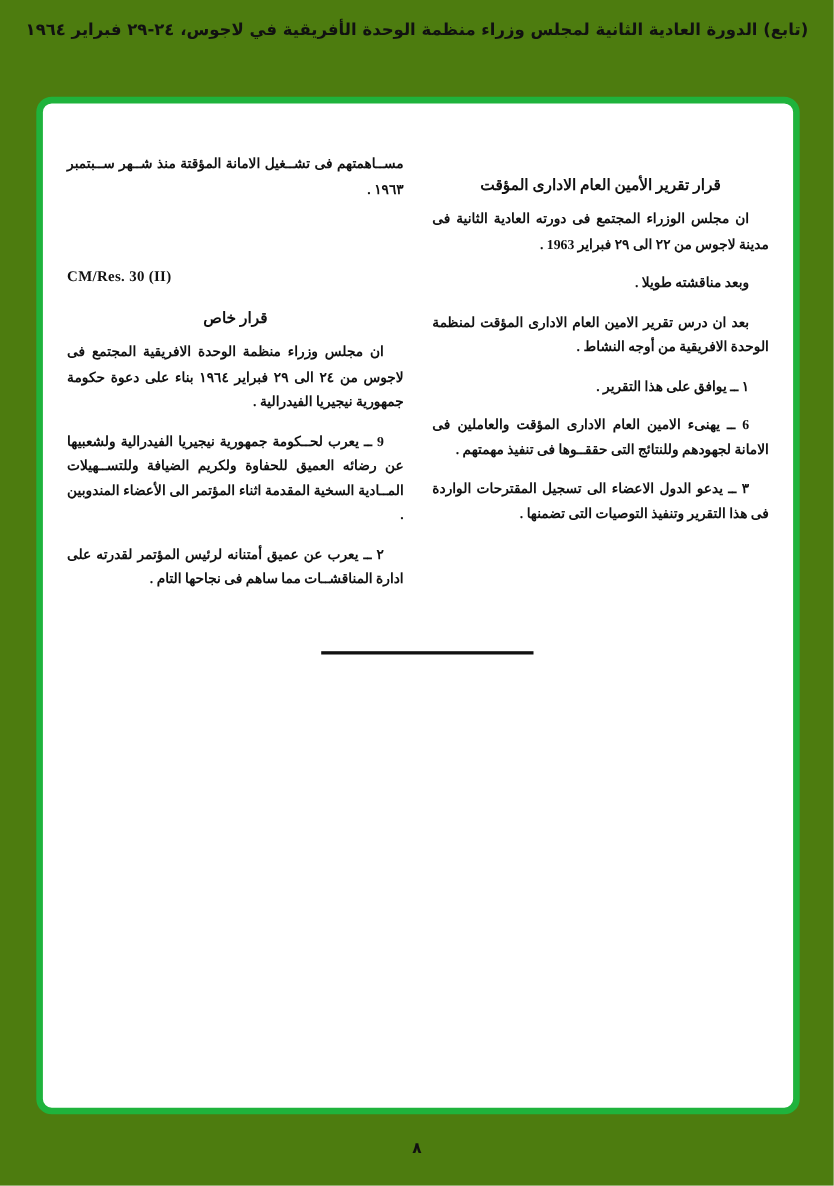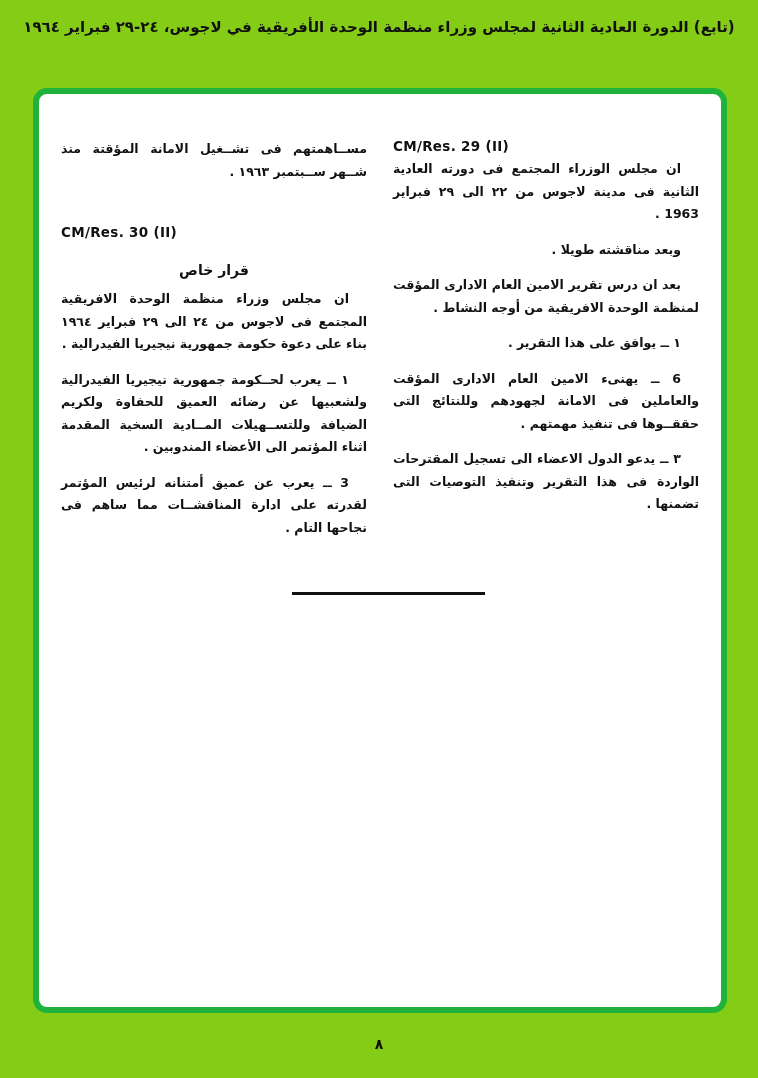--- a/index.html
+++ b/index.html
@@ -4,21 +4,21 @@
 <style>
   html, body {
     margin: 0;
     padding: 0;
     background: #ffffff;
   }
   .page {
     position: relative;
     width: 758px;
     height: 1078px;
-    background: #84cc16;
+    background: #4d7c0f;
     font-family: "DejaVu Sans", sans-serif;
     color: #111111;
     overflow: hidden;
   }
   
   .header {
     position: absolute;
     top: 18px;
     left: 0;
     width: 100%;
@@ -54,20 +54,21 @@
     left: 22px;
     top: 44px;
     width: 638px;
     display: flex;
     direction: rtl;
     gap: 26px;
   }
   .col {
     width: 306px;
     direction: rtl;
+    font-family: Liberation Serif, serif;
   }
   .ref-label {
     direction: ltr;
     text-align: left;
     font-weight: 700;
     font-size: 13.5px;
     letter-spacing: 0.3px;
     margin: 0 0 4px 0;
   }
   .res-title {
@@ -78,21 +79,21 @@
   }
   .para {
     font-size: 12.5px;
     font-weight: 700;
     line-height: 1.8;
     text-align: justify;
     text-indent: 18px;
     margin: 0 0 13px 0;
   }
   .para.no-indent { text-indent: 0; }
-  .col-left .ref-label { margin-top: 41px; }
+  .col-left .ref-label { margin-top: 60px; }
   
   .divider {
     position: absolute;
     left: 292px;
     top: 592px;
     width: 193px;
     height: 3px;
     background: #111111;
   }
   
@@ -112,36 +113,36 @@
 <div class="page">
 
   <div class="header">
     <p class="header-line1">(تابع)  الدورة العادية الثانية لمجلس وزراء منظمة الوحدة الأفريقية في لاجوس، ٢٤-٢٩ فبراير ١٩٦٤</p>
   </div>
 
   <div class="frame">
     <div class="columns">
 
       <div class="col col-right">
-        <p class="ref-label">CM/Res. 29 (II)</p>
+        <p class="res-title">قرار تقرير الأمين العام الادارى المؤقت</p>
         <p class="para">ان مجلس الوزراء المجتمع فى دورته العادية الثانية فى مدينة لاجوس من ٢٢ الى ٢٩ فبراير 1963 .</p>
         <p class="para">وبعد مناقشته طويلا .</p>
         <p class="para">بعد ان درس تقرير الامين العام الادارى المؤقت لمنظمة الوحدة الافريقية من أوجه النشاط .</p>
         <p class="para">١ ــ يوافق على هذا التقرير .</p>
         <p class="para">6 ــ يهنىء الامين العام الادارى المؤقت والعاملين فى الامانة لجهودهم وللنتائج التى حققــوها فى تنفيذ مهمتهم .</p>
         <p class="para">٣ ــ يدعو الدول الاعضاء الى تسجيل المقترحات الواردة فى هذا التقرير وتنفيذ التوصيات التى تضمنها .</p>
       </div>
 
       <div class="col col-left">
         <p class="para no-indent">مســاهمتهم فى تشــغيل الامانة المؤقتة منذ شــهر ســبتمبر ١٩٦٣ .</p>
         <p class="ref-label">CM/Res. 30 (II)</p>
         <p class="res-title">قرار خاص</p>
         <p class="para">ان مجلس وزراء منظمة الوحدة الافريقية المجتمع فى لاجوس من ٢٤ الى ٢٩ فبراير ١٩٦٤ بناء على دعوة حكومة جمهورية نيجيريا الفيدرالية .</p>
-        <p class="para">١ ــ يعرب لحــكومة جمهورية نيجيريا الفيدرالية ولشعبيها عن رضائه العميق للحفاوة ولكريم الضيافة وللتســهيلات المــادية السخية المقدمة اثناء المؤتمر الى الأعضاء المندوبين .</p>
-        <p class="para">3 ــ يعرب عن عميق أمتنانه لرئيس المؤتمر لقدرته على ادارة المناقشــات مما ساهم فى نجاحها التام .</p>
+        <p class="para">9 ــ يعرب لحــكومة جمهورية نيجيريا الفيدرالية ولشعبيها عن رضائه العميق للحفاوة ولكريم الضيافة وللتســهيلات المــادية السخية المقدمة اثناء المؤتمر الى الأعضاء المندوبين .</p>
+        <p class="para">٢ ــ يعرب عن عميق أمتنانه لرئيس المؤتمر لقدرته على ادارة المناقشــات مما ساهم فى نجاحها التام .</p>
       </div>
 
     </div>
 
   </div>
 
   <div class="divider"></div>
 
   <div class="page-number">٨</div>
 

